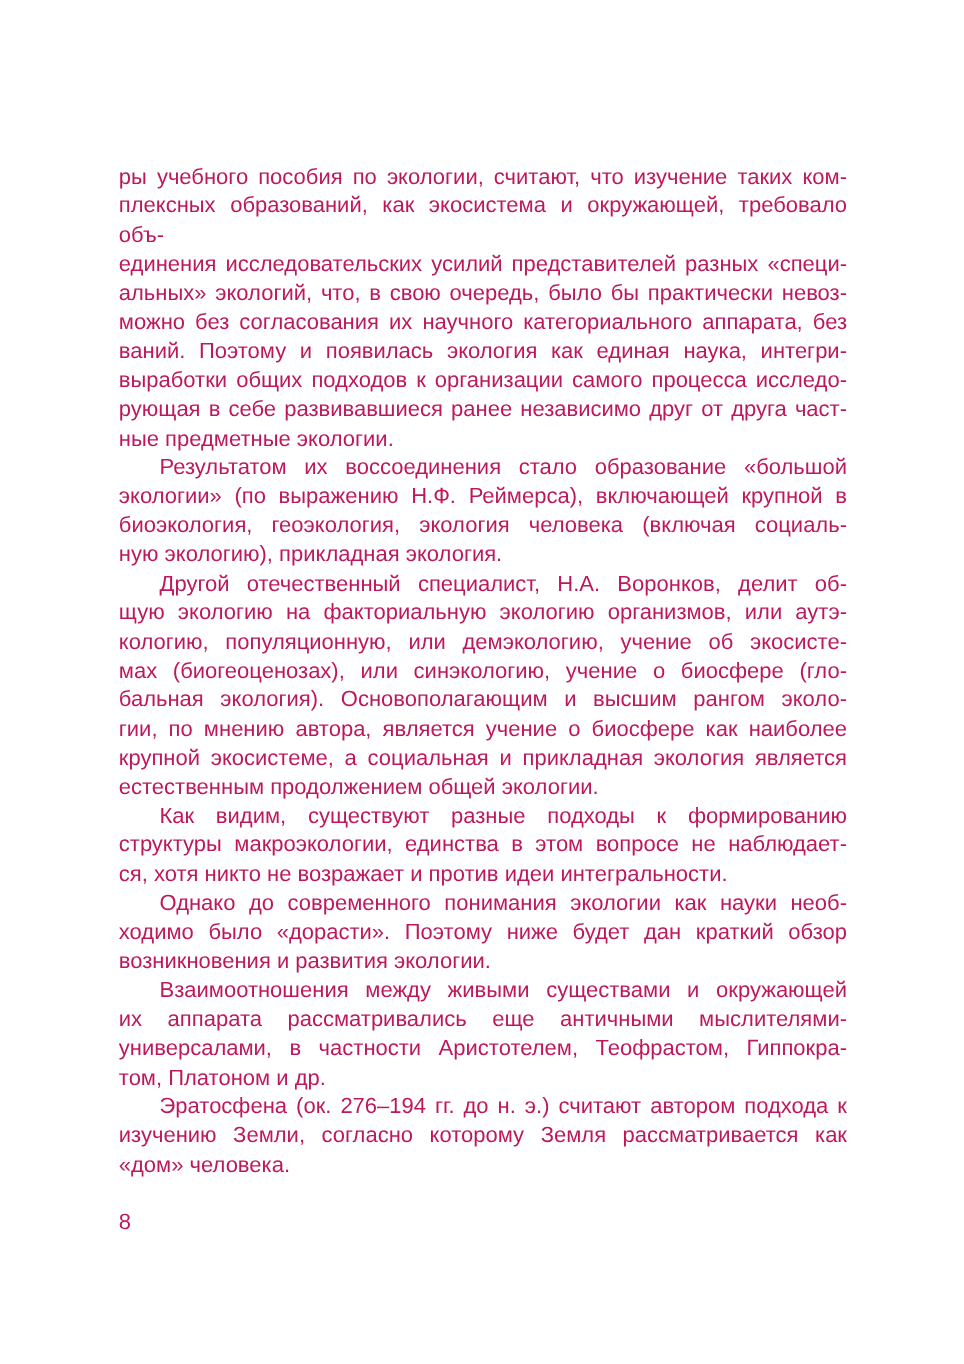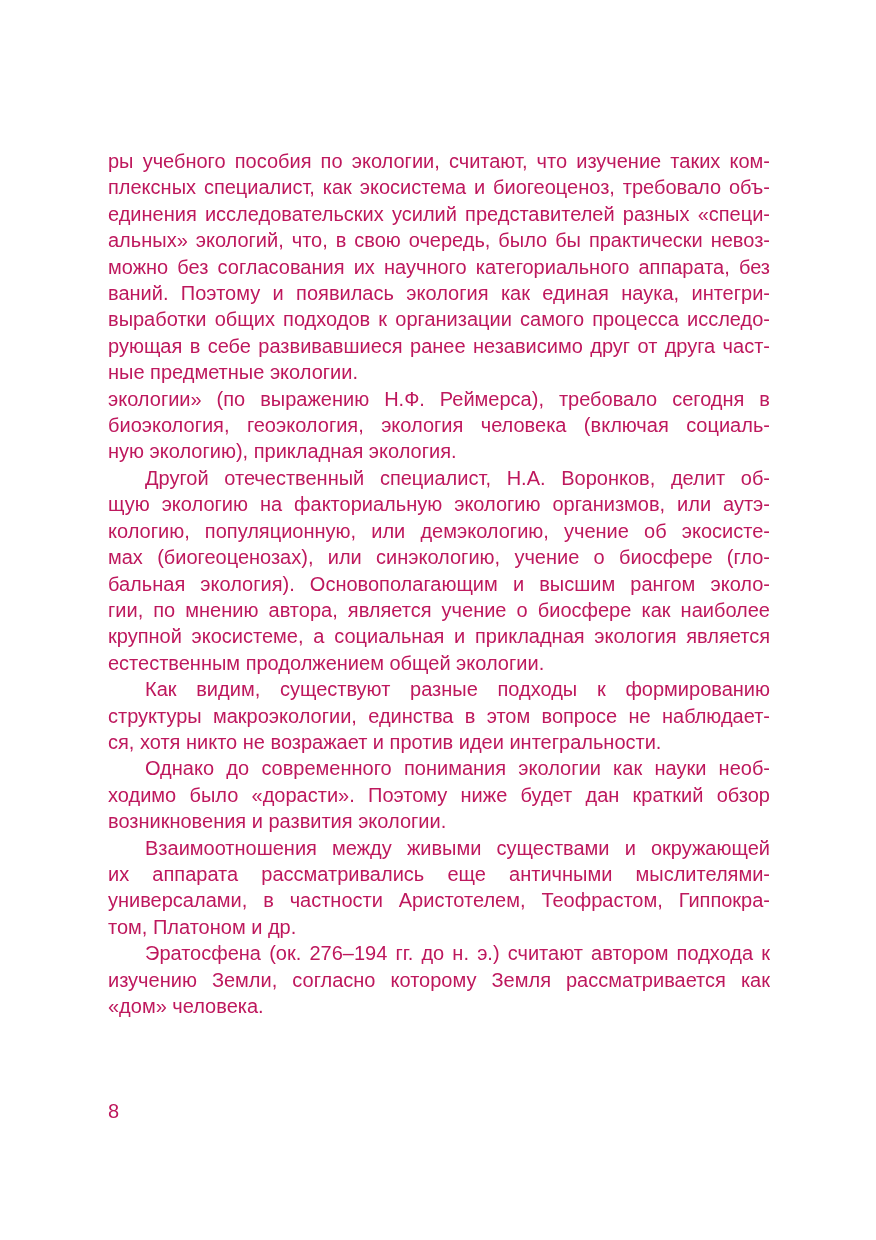--- a/index.html
+++ b/index.html
@@ -47,31 +47,32 @@
     line-height: 26px;
   }
 </style>
 </head>
 <body>
 
 <div class="book-page">
   <div class="text-block">
       <div class="paragraph">
         <div class="line">ры учебного пособия по экологии, считают, что изучение таких ком-</div>
-        <div class="line">плексных специалист, как экосистема и биогеоценоз, требовало объ-</div>
+        <div class="line">плексных образований, как экосистема и окружающей, требовало объ-</div>
         <div class="line">единения исследовательских усилий представителей разных «специ-</div>
         <div class="line">альных» экологий, что, в свою очередь, было бы практически невоз-</div>
         <div class="line">можно без согласования их научного категориального аппарата, без</div>
         <div class="line">ваний. Поэтому и появилась экология как единая наука, интегри-</div>
         <div class="line">выработки общих подходов к организации самого процесса исследо-</div>
         <div class="line">рующая в себе развивавшиеся ранее независимо друг от друга част-</div>
         <div class="line last">ные предметные экологии.</div>
       </div>
       <div class="paragraph">
-        <div class="line">экологии» (по выражению Н.Ф. Реймерса), требовало сегодня в</div>
+        <div class="line indent">Результатом их воссоединения стало образование «большой</div>
+        <div class="line">экологии» (по выражению Н.Ф. Реймерса), включающей крупной в</div>
         <div class="line">биоэкология, геоэкология, экология человека (включая социаль-</div>
         <div class="line last">ную экологию), прикладная экология.</div>
       </div>
       <div class="paragraph">
         <div class="line indent">Другой отечественный специалист, Н.А. Воронков, делит об-</div>
         <div class="line">щую экологию на факториальную экологию организмов, или аутэ-</div>
         <div class="line">кологию, популяционную, или демэкологию, учение об экосисте-</div>
         <div class="line">мах (биогеоценозах), или синэкологию, учение о биосфере (гло-</div>
         <div class="line">бальная экология). Основополагающим и высшим рангом эколо-</div>
         <div class="line">гии, по мнению автора, является учение о биосфере как наиболее</div>

